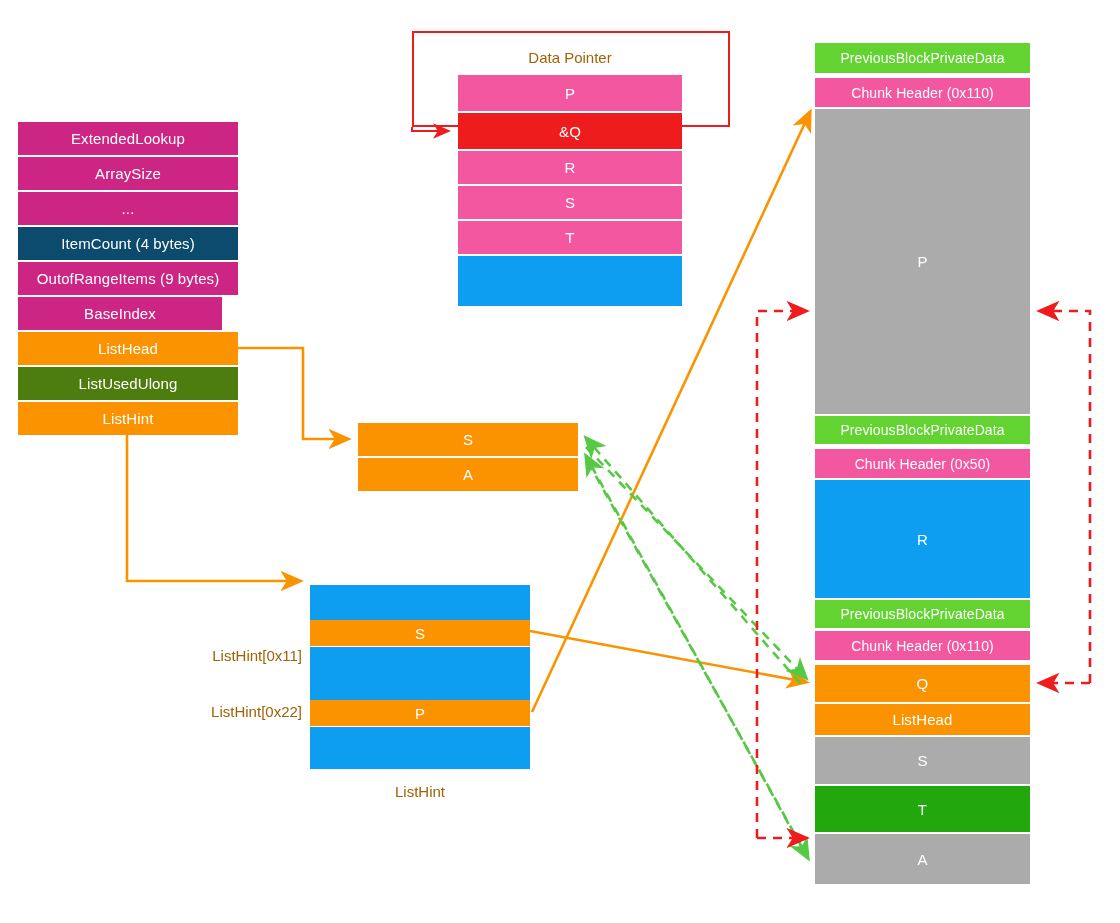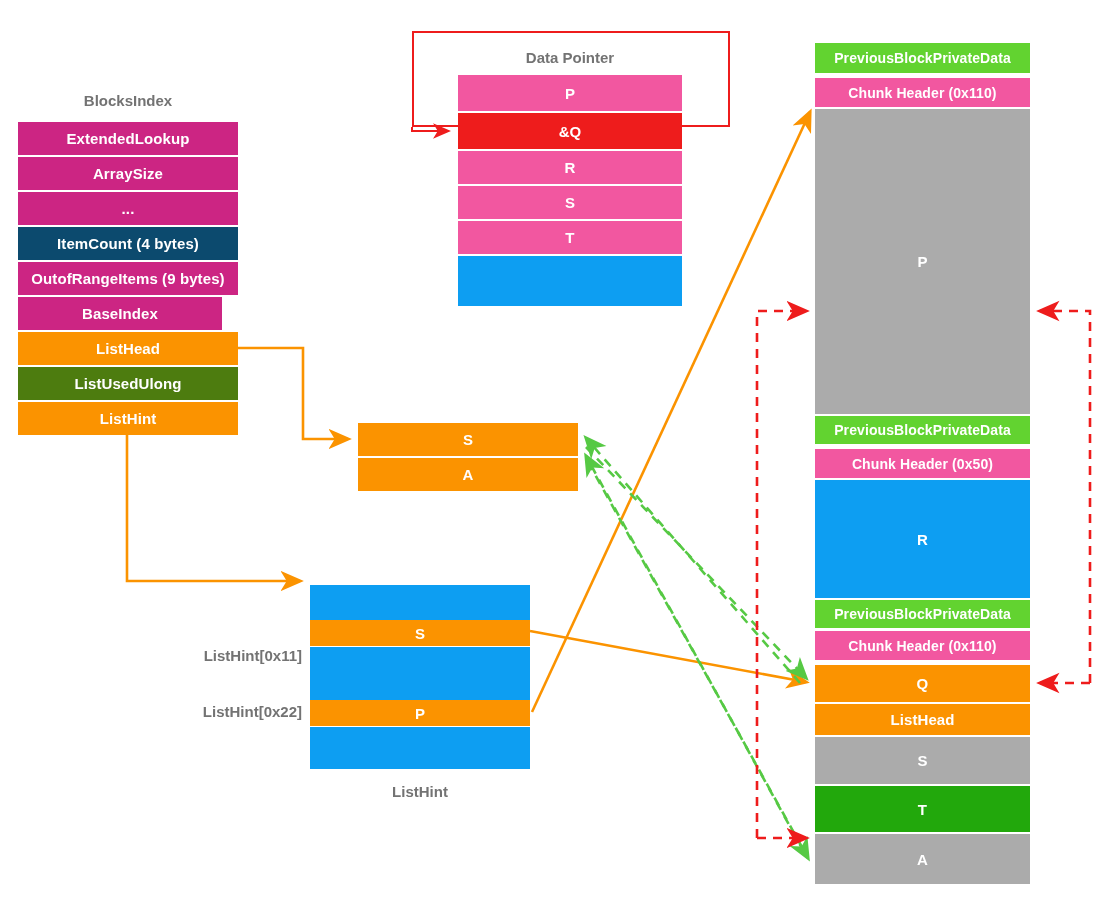--- a/index.html
+++ b/index.html
@@ -2,41 +2,40 @@
 <html><head>
 <meta charset="utf-8">
 <style>
   html,body{margin:0;padding:0;background:#ffffff;}
   body{width:1120px;height:923px;position:relative;overflow:hidden;
        font-family:"Liberation Sans",sans-serif;-webkit-font-smoothing:antialiased;}
   #stage{position:absolute;left:0;top:0;width:1120px;height:923px;}
 
   .cell{position:absolute;box-sizing:border-box;display:flex;align-items:center;
         justify-content:center;color:#ffffff;font-size:15px;line-height:1;
-        letter-spacing:.1px;white-space:nowrap;font-weight:bold;}
+        letter-spacing:.1px;white-space:nowrap;}
 
-  .caption{position:absolute;color:#737373;font-weight:bold;font-size:15px;
+  .caption{position:absolute;color:#a16207;font-weight:normal;font-size:15px;
            white-space:nowrap;display:flex;align-items:center;}
   .caption.center{justify-content:center;}
   .caption.right{justify-content:flex-end;}
 
   svg.overlay{position:absolute;left:0;top:0;width:1120px;height:923px;
               pointer-events:none;overflow:visible;}
 
   .redbox{position:absolute;box-sizing:border-box;border:2px solid #ee1c1c;
           background:transparent;}
 </style>
 </head>
 <body>
 
 <div id="stage">
 
   <div class="redbox" style="left:412px;top:31px;width:318px;height:96px;"></div>
 
-  <div class="caption center" style="left:18px;top:90px;width:220px;height:20px;">BlocksIndex</div>
 
   <div class="caption center" style="left:458px;top:47px;width:224px;height:20px;">Data Pointer</div>
 
   <div class="caption center" style="left:310px;top:781px;width:220px;height:20px;">ListHint</div>
 
   <div class="caption right" style="left:150px;top:620px;width:152px;height:22px;margin-top:24px;">ListHint[0x11]</div>
 
   <div class="caption right" style="left:150px;top:700px;width:152px;height:22px;">ListHint[0x22]</div>
 
   <div class="cell" style="left:18px;top:122px;width:220px;height:33px;background:#cc2583;">ExtendedLookup</div>

